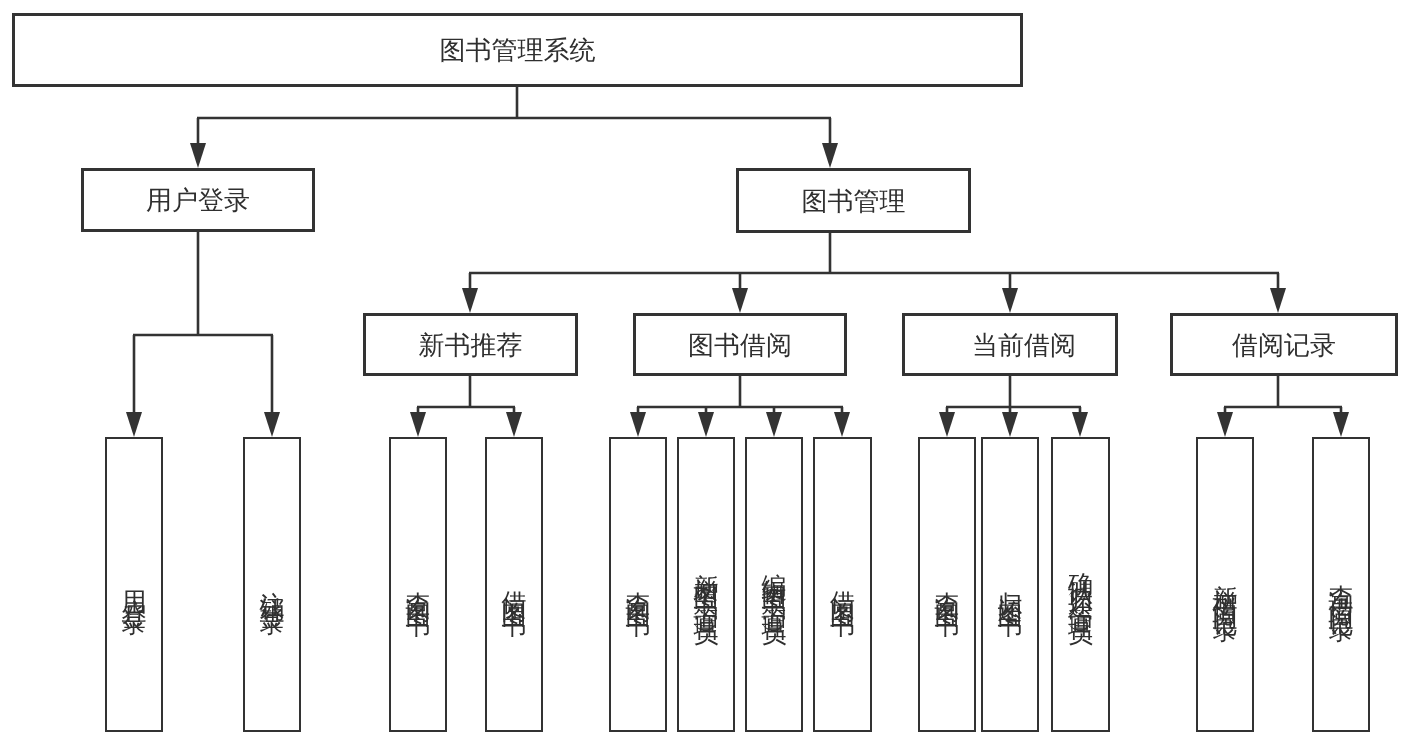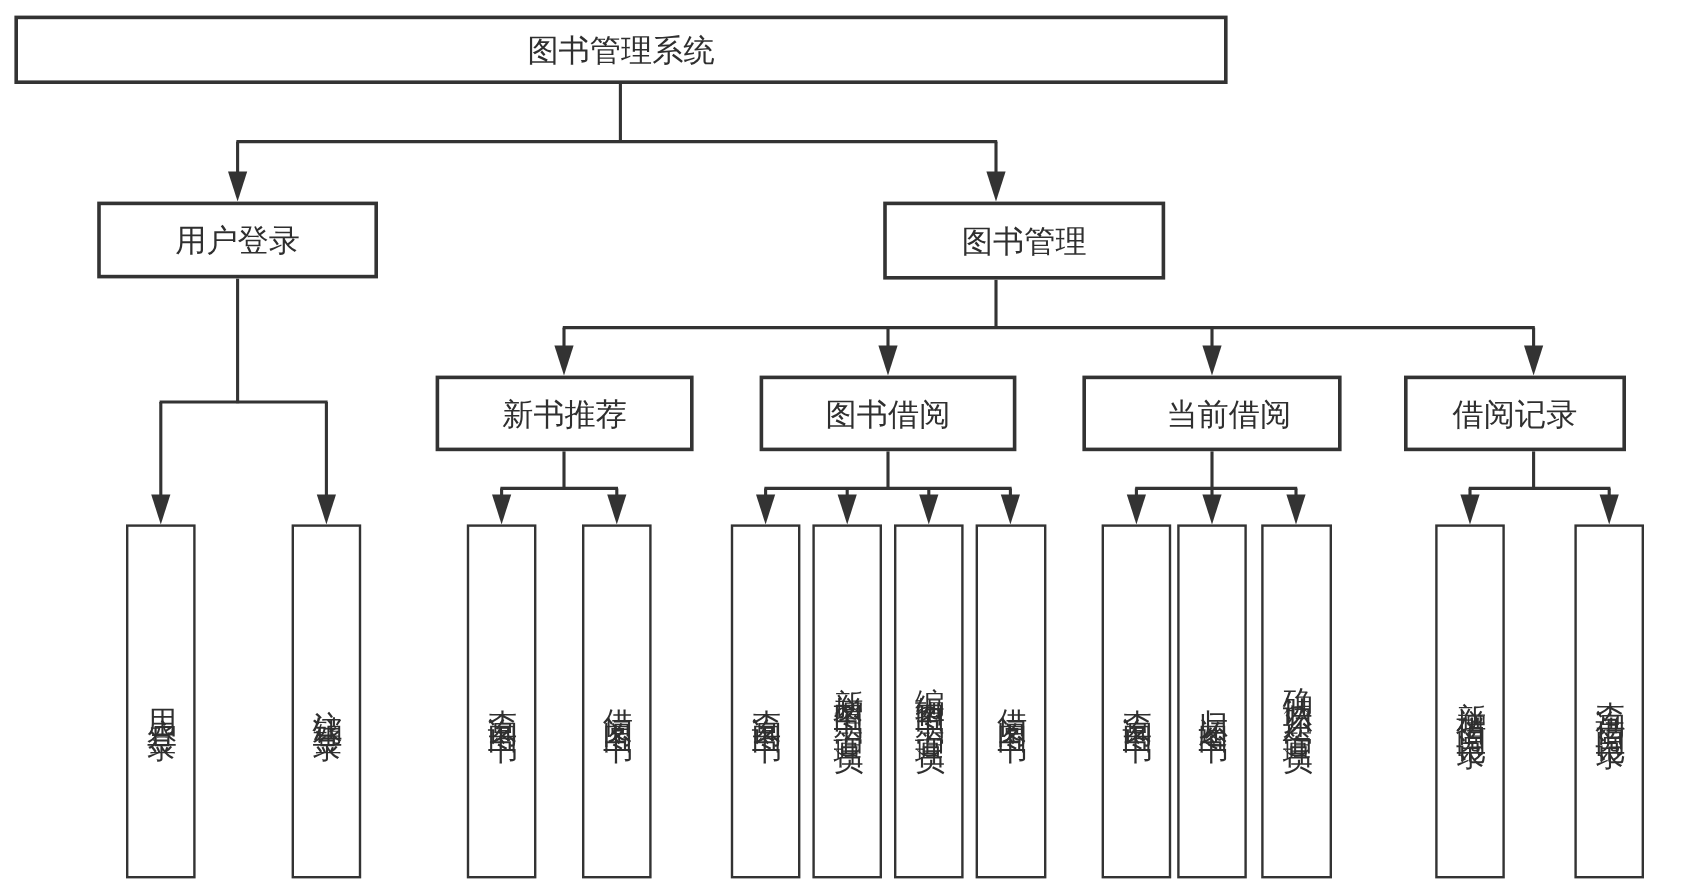--- a/index.html
+++ b/index.html
@@ -116,29 +116,29 @@
     <polygon points="1072,412 1088,412 1080,437"></polygon>
 
     <line x1="1278" y1="376" x2="1278" y2="408"></line>
     <line x1="1224" y1="407" x2="1342" y2="407"></line>
     <line x1="1225" y1="407" x2="1225" y2="417"></line>
     <line x1="1341" y1="407" x2="1341" y2="417"></line>
     <polygon points="1217,412 1233,412 1225,437"></polygon>
     <polygon points="1333,412 1349,412 1341,437"></polygon>
   </svg>
 
-  <div class="box" style="left:12px;top:13px;width:1011px;height:57px;">图书管理系统</div>
+  <div class="box" style="left:12px;top:13px;width:1011px;height:74px;">图书管理系统</div>
 
   <div class="box" style="left:81px;top:168px;width:234px;height:64px;">用户登录</div>
   <div class="box" style="left:736px;top:168px;width:235px;height:65px;">图书管理</div>
 
   <div class="box" style="left:363px;top:313px;width:215px;height:63px;">新书推荐</div>
   <div class="box" style="left:633px;top:313px;width:214px;height:63px;">图书借阅</div>
   <div class="box" style="left:902px;top:313px;width:216px;height:63px;padding-left:28px;">当前借阅</div>
-  <div class="box" style="left:1170px;top:313px;width:185px;height:63px;">借阅记录</div>
+  <div class="box" style="left:1170px;top:313px;width:228px;height:63px;">借阅记录</div>
 
   <div class="box leaf" style="left:105px;top:437px;width:58px;height:295px;">用户登录</div>
   <div class="box leaf" style="left:243px;top:437px;width:58px;height:295px;">注销登录</div>
 
   <div class="box leaf" style="left:389px;top:437px;width:58px;height:295px;">查询图书</div>
   <div class="box leaf" style="left:485px;top:437px;width:58px;height:295px;">借阅图书</div>
 
   <div class="box leaf" style="left:609px;top:437px;width:58px;height:295px;">查询图书</div>
   <div class="box leaf" style="left:677px;top:437px;width:58px;height:295px;">新增图书（管理员）</div>
   <div class="box leaf" style="left:745px;top:437px;width:58px;height:295px;">编辑图书（管理员）</div>

